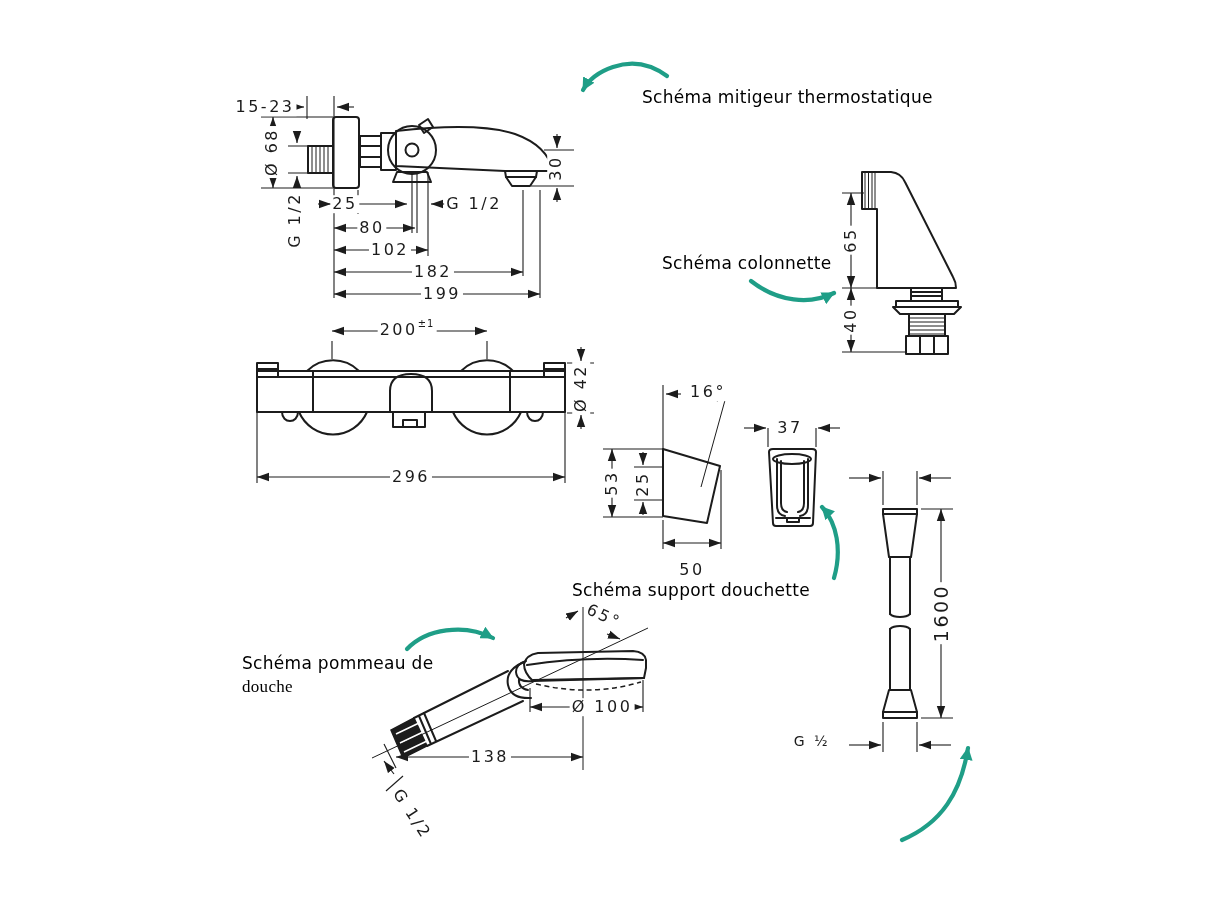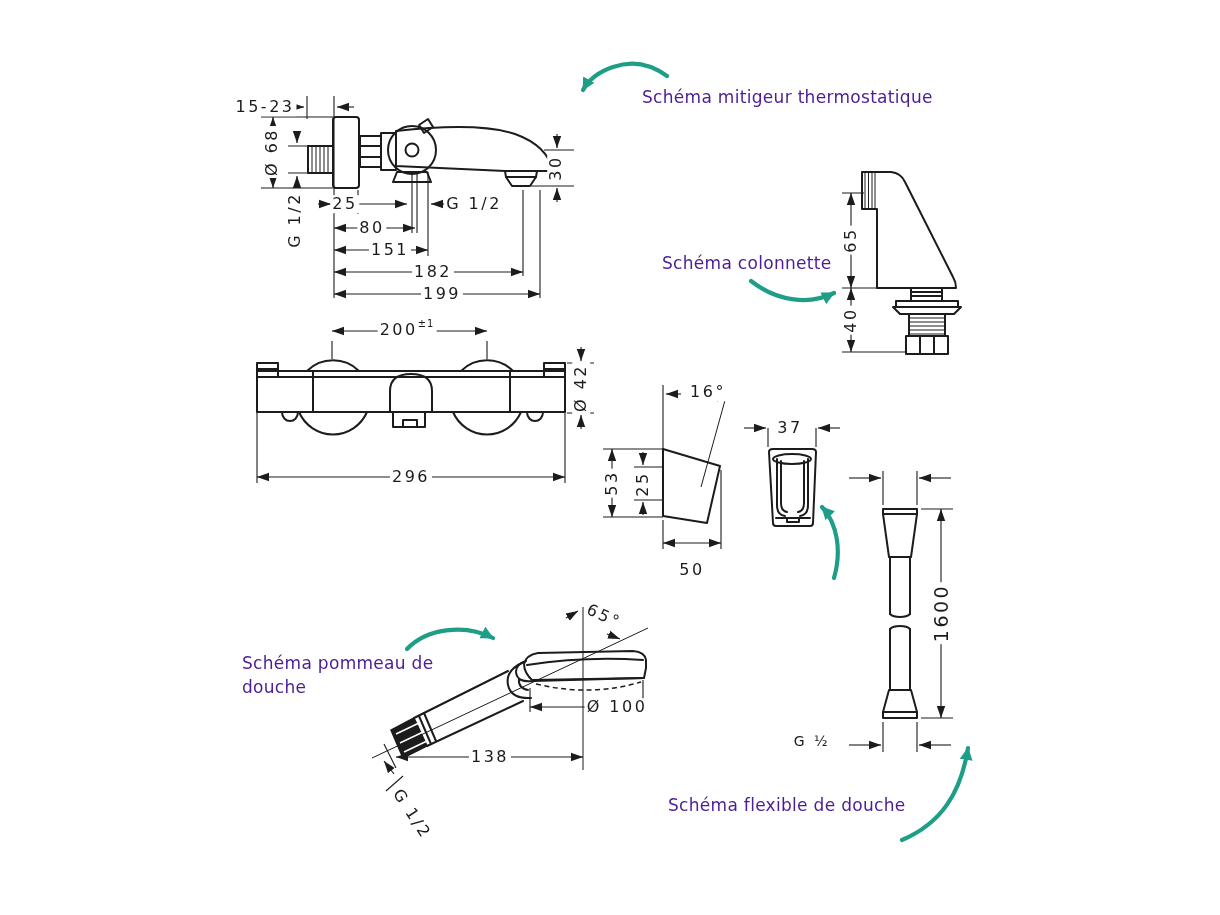--- a/index.html
+++ b/index.html
@@ -14,21 +14,21 @@
   .thin{ fill:none; stroke:#1c1c1c; stroke-width:1; }
   .teal{ fill:none; stroke:#1f9e87; stroke-width:4.2; stroke-linecap:round; }
   .t, .tv, .ta {
     position:absolute; white-space:nowrap; color:#1b1b1b;
     font-size:16px; letter-spacing:2.5px; background:#fff; padding:0 2px;
     transform:translate(-50%,-50%); line-height:1.1;
   }
   .tv { transform:translate(-50%,-50%) rotate(-90deg); }
   .t sup { font-size:0.62em; letter-spacing:1px; position:relative; top:-2px; }
   .lbl {
-    position:absolute; color:#4c1d95; font-size:17px; letter-spacing:0.3px;
+    position:absolute; color:#000000; font-size:17px; letter-spacing:0.3px;
     font-weight:500; white-space:nowrap;
   }
 </style>
 </head>
 <body>
 
 <div class="stage">
 
 <svg width="1220" height="915" viewBox="0 0 1220 915">
   <defs>
@@ -228,49 +228,49 @@
 
   <path class="teal" d="M667,76 C648,62 630,61 613,67 C598,72 588,81 583,90" marker-end="url(#at)"></path>
   <path class="teal" d="M751,281 C778,302 810,305 834,293" marker-end="url(#at)"></path>
   <path class="teal" d="M834,578 C842,550 837,523 822,507" marker-end="url(#at)"></path>
   <path class="teal" d="M407,649 C426,629 464,623 493,638" marker-end="url(#at)"></path>
   <path class="teal" d="M902,840 C942,823 961,792 968,748" marker-end="url(#at)"></path>
 </svg>
 
   <span class="lbl" style="left:642px; top:87px;">Schéma mitigeur thermostatique</span>
   <span class="lbl" style="left:662px; top:253px;">Schéma colonnette</span>
+  <span class="lbl" style="left:572px; top:580px;">Schéma support douchette</span>
   <span class="lbl" style="left:242px; top:653px;">Schéma pommeau de</span>
-  <span class="lbl" style="left:242px; top:677px;">douche</span>
-  <span class="lbl" style="left:668px; top:795px;">Schéma flexible de douche</span>
+  <span class="lbl" style="left:242px; top:677px;font-family:Liberation Serif, serif;">douche</span>
 
   <span class="t" style="left:265px; top:107px;text-align:center;">15-23</span>
   <span class="tv" style="left:272px; top:152px;">Ø 68</span>
   <span class="tv" style="left:295px; top:220px;">G 1/2</span>
   <span class="t" style="left:345px; top:204px;">25</span>
   <span class="t" style="left:474px; top:204px;">G 1/2</span>
   <span class="t" style="left:372px; top:228px;">80</span>
-  <span class="t" style="left:390px; top:250px;">151</span>
+  <span class="t" style="left:390px; top:250px;">102</span>
   <span class="t" style="left:433px; top:272px;">182</span>
   <span class="t" style="left:442px; top:294px;">199</span>
   <span class="tv" style="left:556px; top:168px;">30</span>
 
   <span class="t" style="left:407px; top:330px;"><span>200</span><sup>±1</sup></span>
   <span class="tv" style="left:581px; top:388px;">Ø 42</span>
   <span class="t" style="left:411px; top:477px;">296</span>
 
   <span class="tv" style="left:851px; top:240px;">65</span>
   <span class="tv" style="left:851px; top:320px;">40</span>
 
   <span class="t" style="left:708px; top:392px;text-align:center;">16°</span>
   <span class="tv" style="left:612px; top:483px;">53</span>
   <span class="tv" style="left:643px; top:484px;">25</span>
   <span class="t" style="left:692px; top:570px;">50</span>
   <span class="t" style="left:790px; top:428px;">37</span>
 
   <span class="t" style="left:604px; top:616px; transform:translate(-50%,-50%) rotate(25deg); background:transparent;">65°</span>
-  <span class="t" style="left:617px; top:707px;">Ø 100</span>
+  <span class="t" style="left:602px; top:707px;">Ø 100</span>
   <span class="t" style="left:490px; top:757px;">138</span>
   <span class="t" style="left:412px; top:814px; transform:translate(-50%,-50%) rotate(57deg); background:transparent;">G 1/2</span>
 
   <span class="tv" style="left:941px; top:613px; font-size:19px;">1600</span>
   <span class="t" style="left:812px; top:742px; font-size:14px;">G ½</span>
 
 </div>
 
 </body></html>

